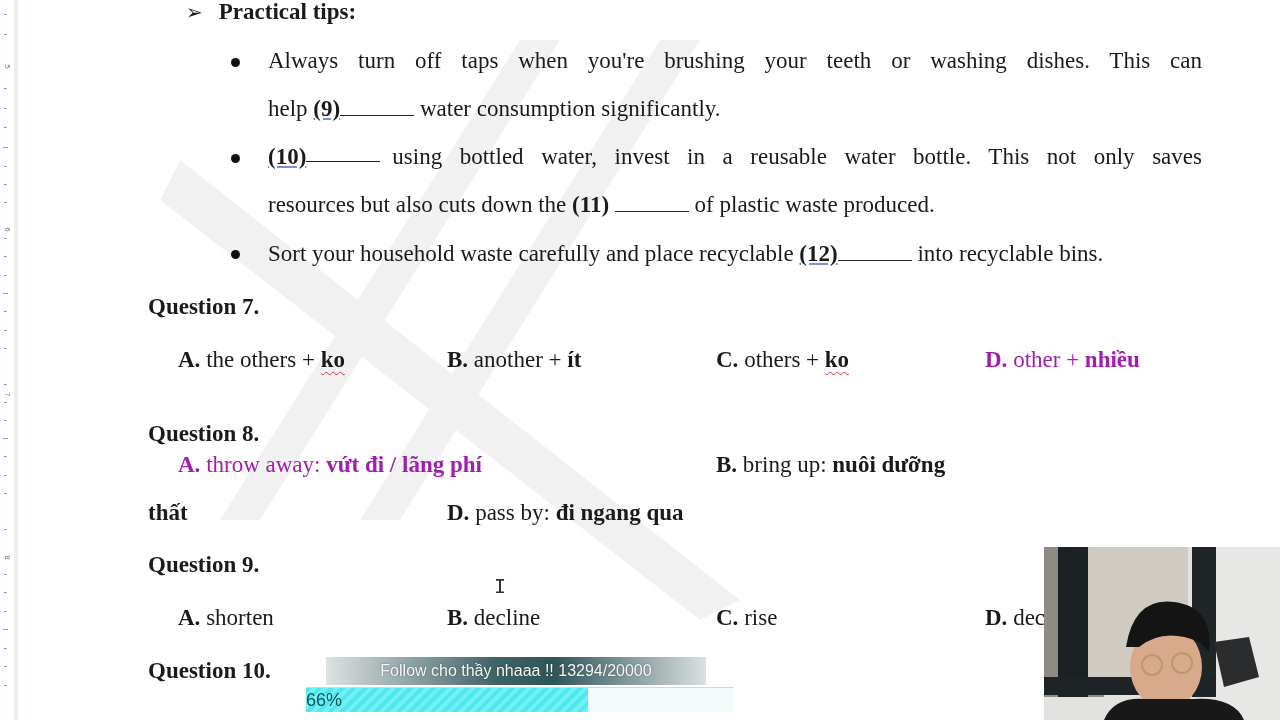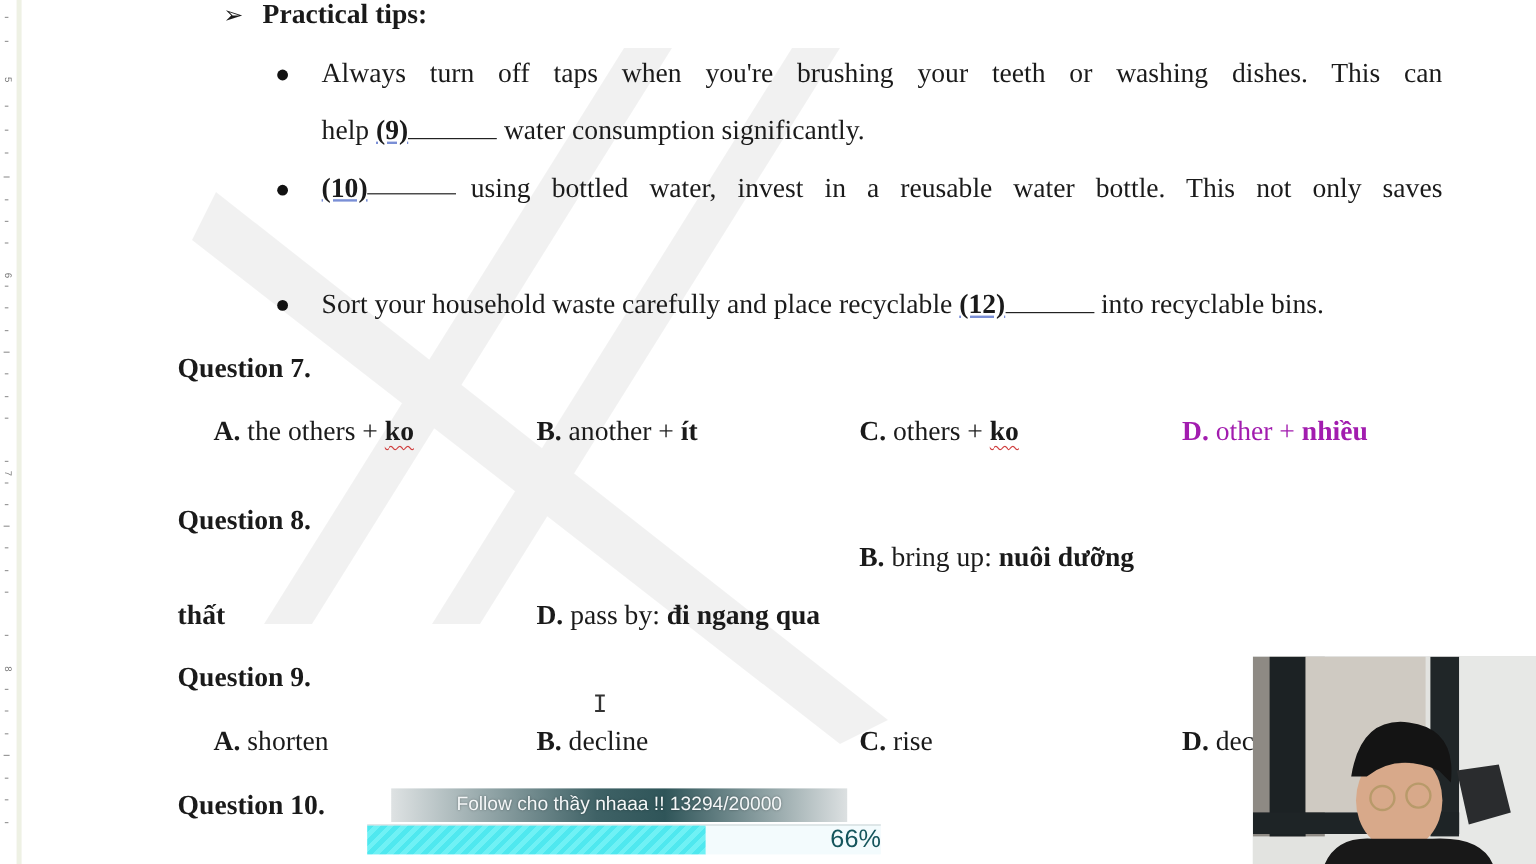--- a/index.html
+++ b/index.html
@@ -61,21 +61,21 @@
     .progress-track {
       position:absolute; left:0; top:30px; width:428px; height:24px;
       background:#f3fbfd; border-top:1px solid #cfd8da;
     }
     .progress-fill {
       position:absolute; left:0; top:0; height:24px;
       background:repeating-linear-gradient(135deg, #4fe8ef 0px, #4fe8ef 4px, #6ff1f5 4px, #6ff1f5 8px);
     }
     .progress-label {
       position:absolute; left:0; top:0; width:428px; height:24px; line-height:24px;
-      text-align:right; font-family:"Liberation Sans", sans-serif; font-size:21px; color:#15555c;
+      text-align:left; font-family:"Liberation Sans", sans-serif; font-size:18px; color:#15555c;
     }
     .webcam {
       position:absolute; left:1044px; top:547px; width:236px; height:173px;
       background:#d8dad7; overflow:hidden;
     }
   </style>
 </head>
 <body>
 
 <div class="ruler">
@@ -136,20 +136,26 @@
     <span class="numref">(9)</span><span class="blank" style="width:74px"></span>
     <span>water consumption significantly.</span>
   </div>
 
   <div class="bullet" style="left:213px; top:154px;"></div>
   <div class="line" style="left:250px; top:143px; width:934px; display:flex;">
     <span class="numref">(10)</span>
       <span class="blank" style="width:74px; margin-right:12px;"></span>
     <span style="flex:1; text-align:justify; text-align-last:justify;">using bottled water, invest in a reusable water bottle. This not only saves</span>
   </div>
+  <div class="line" style="left:250px; top:191px;">
+    <span>resources but also cuts down the</span>
+    <span class="b">(11)</span>
+    <span class="blank" style="width:74px"></span>
+    <span>of plastic waste produced.</span>
+  </div>
 
   <div class="bullet" style="left:213px; top:250px;"></div>
   <div class="line" style="left:250px; top:240px;">
     <span>Sort your household waste carefully and place recyclable</span>
     <span class="numref">(12)</span><span class="blank" style="width:74px"></span>
     <span>into recyclable bins.</span>
   </div>
 
   <div class="line b" style="left:130px; top:293px;">Question 7.</div>
   <div class="line" style="left:160px; top:346px;">
@@ -167,20 +173,25 @@
     <span>others +</span>
     <span class="b squig">ko</span>
   </div>
   <div class="line red" style="left:967px; top:346px;">
     <span class="b">D.</span>
     <span>other +</span>
     <span class="b">nhiều</span>
   </div>
 
   <div class="line b" style="left:130px; top:420px;">Question 8.</div>
+  <div class="line red" style="left:160px; top:451px;">
+    <span class="b">A.</span>
+    <span>throw away:</span>
+    <span class="b">vứt đi / lãng phí</span>
+  </div>
   <div class="line" style="left:698px; top:451px;">
     <span class="b">B.</span>
     <span>bring up:</span>
     <span class="b">nuôi dưỡng</span>
   </div>
   <div class="line b" style="left:130px; top:499px;">thất</div>
   <div class="line" style="left:429px; top:499px;">
     <span class="b">D.</span>
     <span>pass by:</span>
     <span class="b">đi ngang qua</span>

